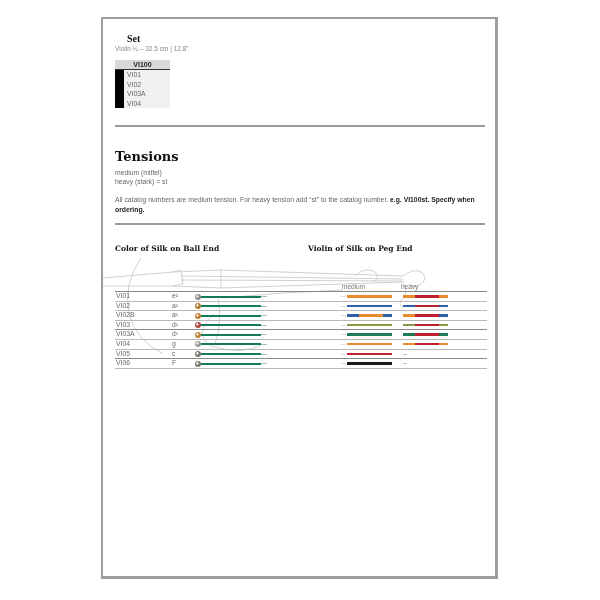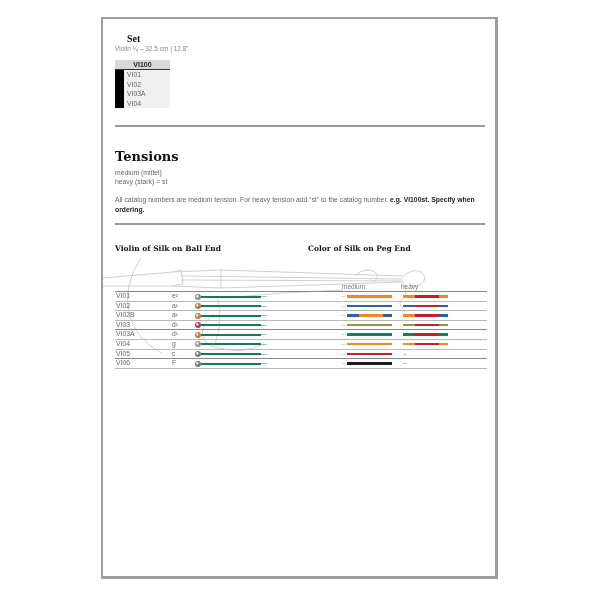--- a/index.html
+++ b/index.html
@@ -87,22 +87,22 @@
       <path d="M78 36 L300 37"></path>
       <path d="M118 26 L118 44"></path>
       <path d="M120 54 Q180 48 240 46"></path>
       <path d="M300 32 Q310 24 318 28 Q326 34 318 40 Q312 44 306 40"></path>
       <path d="M300 38 Q306 46 300 54 Q294 60 300 64"></path>
       <path d="M252 32 Q262 22 272 28 Q278 34 270 38"></path>
       <path d="M110 70 Q90 90 108 102 Q140 112 160 100"></path>
     </g>
   </svg>
 
-  <div class="h-ball serif">Violin of Silk on Ball End</div>
-  <div class="h-peg serif">Color of Silk on Peg End</div>
+  <div class="h-ball serif">Color of Silk on Ball End</div>
+  <div class="h-peg serif">Violin of Silk on Peg End</div>
 
   <div class="col-lbl" style="left:239px">medium</div>
   <div class="col-lbl" style="left:298px">heavy</div>
 
   <div class="rows" id="silk-rows">
       <div class="row thick">
         <span class="cell c-code">VI01</span>
         <span class="cell c-note">e²</span>
         <span class="ball" style="background: radial-gradient(circle at 40% 40%, rgb(238, 238, 238) 0px, rgb(238, 238, 238) 18%, rgb(138, 138, 138) 30%);"></span>
         <span class="ball-str" style="background: rgb(19, 122, 92);"></span>

